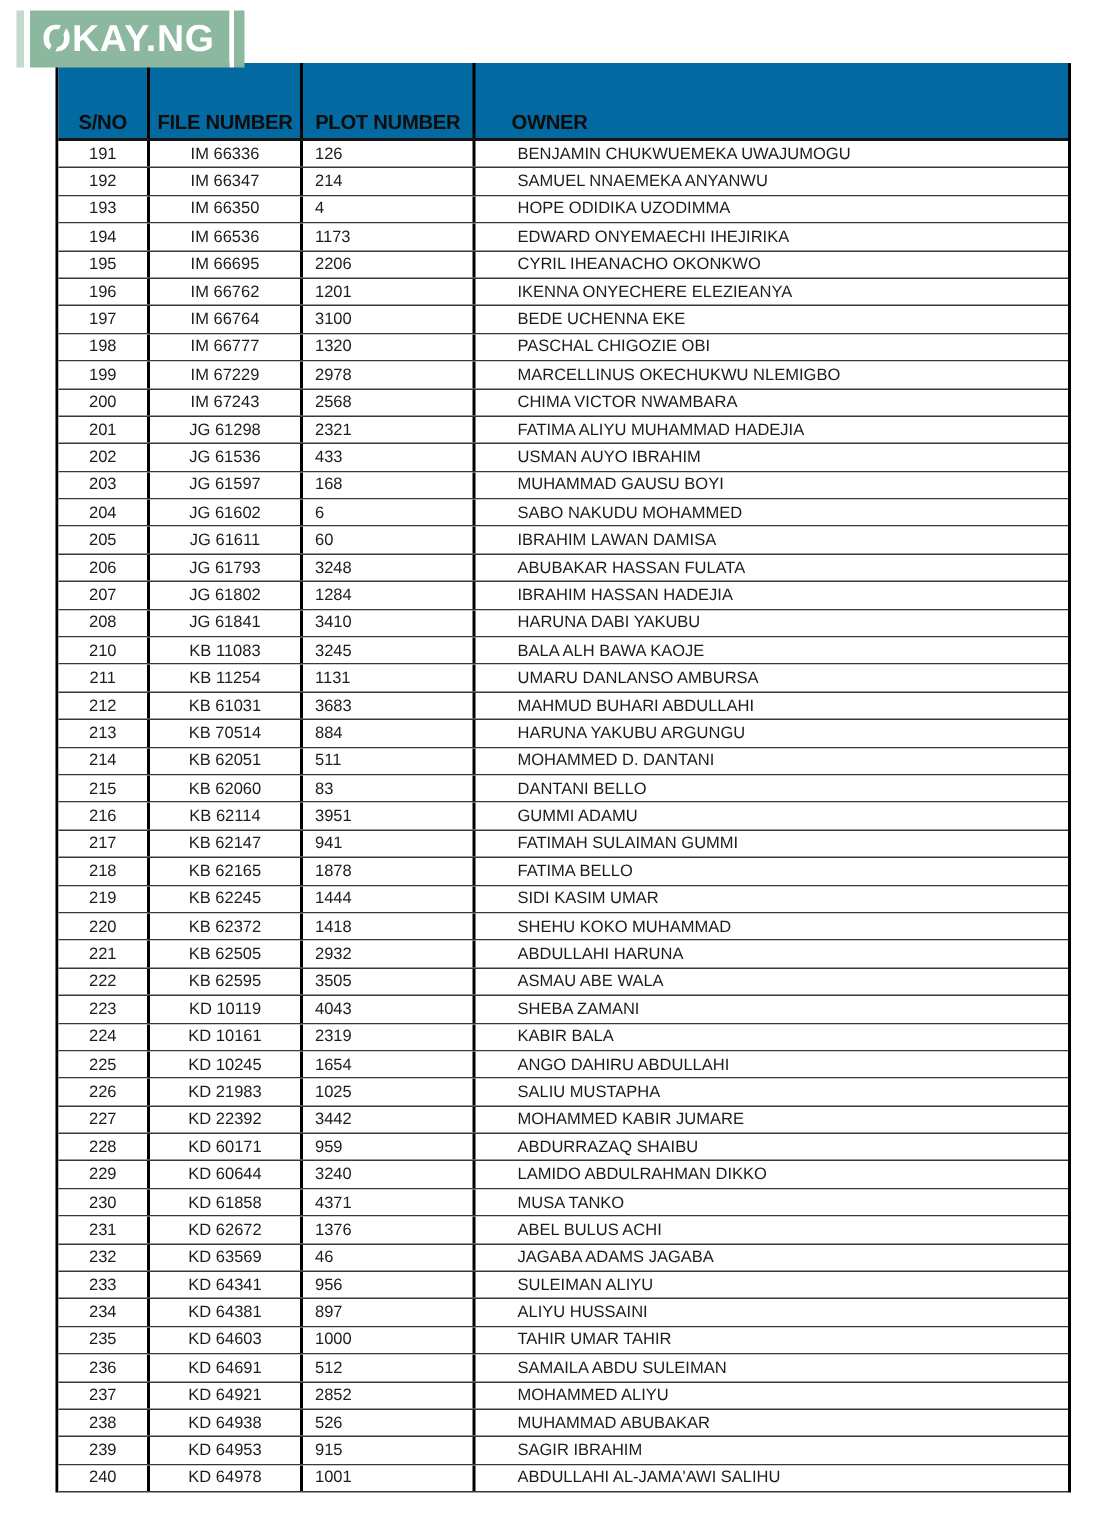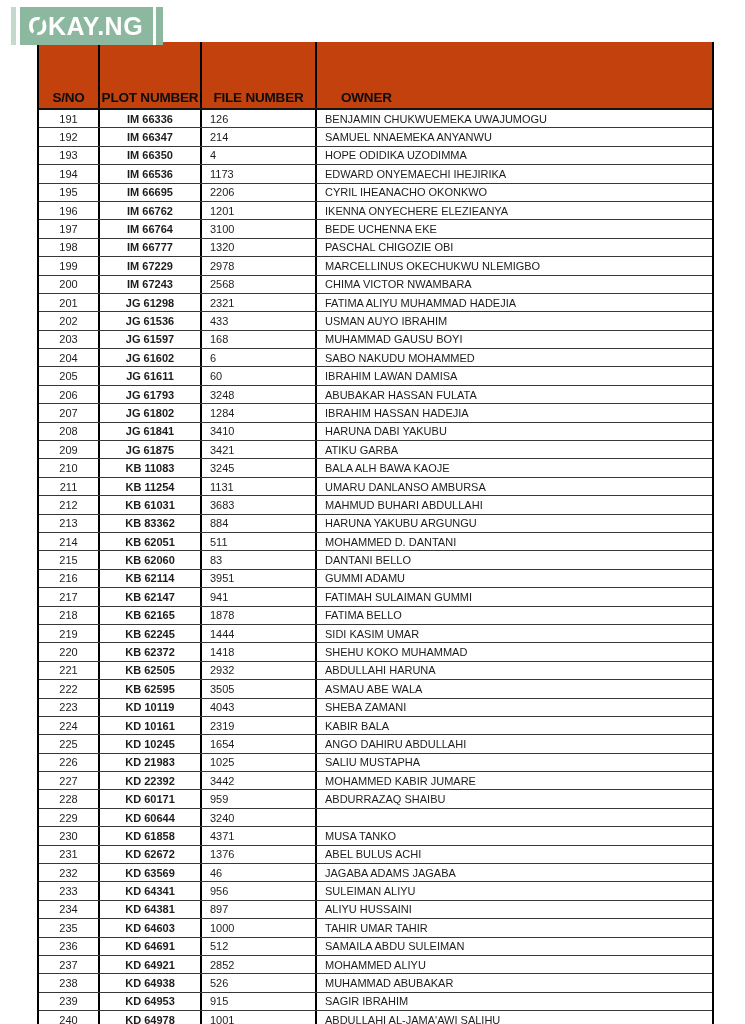--- a/index.html
+++ b/index.html
@@ -71,23 +71,23 @@
     left: 37px;
     top: 42px;
     width: 677px;
     border-left: 2px solid #000000;
     border-right: 2px solid #000000;
     box-sizing: border-box;
   }
   .thead {
     display: grid;
     grid-template-columns: 61px 102px 115px 1fr;
-    height: 68px;
+    height: 52px;
     box-sizing: border-box;
-    background: #c2410c;
+    background: #0369a1;
     border-bottom: 2px solid #141414;
   }
   .th {
     display: flex;
     align-items: flex-end;
     padding-bottom: 3px;
     font-weight: bold;
     font-size: 13.5px;
     color: #0d0d0d;
     box-sizing: border-box;
@@ -112,43 +112,43 @@
     display: flex;
     align-items: center;
     font-size: 11px;
     color: #1c1c1c;
     box-sizing: border-box;
     white-space: nowrap;
     overflow: hidden;
   }
   .td.sep { border-right: 2px solid #000000; }
   .td-sno  { justify-content: center; text-align: right; }
-  .td-file { justify-content: center; font-weight: bold; }
+  .td-file { justify-content: center; }
   .td-plot { padding-left: 8px; }
-  .td-owner { padding-left: 8px; }
+  .td-owner { padding-left: 28px; }
 </style>
 </head>
 <body>
 
 <div class="page">
 
   <div class="logo-wrap">
     <div class="logo-stripe"></div>
     <div class="logo-box">
       <span class="logo-o"><span>O</span><span class="o-slash"></span></span><span>KAY.NG</span>
     </div>
     <div class="logo-gap"></div>
     <div class="logo-sliver"></div>
   </div>
 
   <div class="doc-table">
     <div class="thead">
       <div class="th th-sno sep">S/NO</div>
+      <div class="th th-file sep">FILE NUMBER</div>
       <div class="th th-plot sep">PLOT NUMBER</div>
-      <div class="th th-file sep">FILE NUMBER</div>
       <div class="th th-owner">OWNER</div>
     </div>
     <div class="tbody" id="tbody">
         <div class="tr">
           <div class="td td-sno sep">191</div>
           <div class="td td-file sep">IM 66336</div>
           <div class="td td-plot sep">126</div>
           <div class="td td-owner">BENJAMIN CHUKWUEMEKA UWAJUMOGU</div>
         </div>
         <div class="tr">
@@ -247,46 +247,40 @@
           <div class="td td-plot sep">1284</div>
           <div class="td td-owner">IBRAHIM HASSAN HADEJIA</div>
         </div>
         <div class="tr">
           <div class="td td-sno sep">208</div>
           <div class="td td-file sep">JG 61841</div>
           <div class="td td-plot sep">3410</div>
           <div class="td td-owner">HARUNA DABI YAKUBU</div>
         </div>
         <div class="tr">
-          <div class="td td-sno sep">209</div>
-          <div class="td td-file sep">JG 61875</div>
-          <div class="td td-plot sep">3421</div>
-          <div class="td td-owner">ATIKU  GARBA</div>
-        </div>
-        <div class="tr">
           <div class="td td-sno sep">210</div>
           <div class="td td-file sep">KB 11083</div>
           <div class="td td-plot sep">3245</div>
           <div class="td td-owner">BALA ALH BAWA KAOJE</div>
         </div>
         <div class="tr">
           <div class="td td-sno sep">211</div>
           <div class="td td-file sep">KB 11254</div>
           <div class="td td-plot sep">1131</div>
           <div class="td td-owner">UMARU DANLANSO AMBURSA</div>
         </div>
         <div class="tr">
           <div class="td td-sno sep">212</div>
           <div class="td td-file sep">KB 61031</div>
           <div class="td td-plot sep">3683</div>
           <div class="td td-owner">MAHMUD BUHARI ABDULLAHI</div>
         </div>
         <div class="tr">
           <div class="td td-sno sep">213</div>
-          <div class="td td-file sep">KB 83362</div>
+          <div class="td td-file sep">KB 70514</div>
           <div class="td td-plot sep">884</div>
           <div class="td td-owner">HARUNA YAKUBU ARGUNGU</div>
         </div>
         <div class="tr">
           <div class="td td-sno sep">214</div>
           <div class="td td-file sep">KB 62051</div>
           <div class="td td-plot sep">511</div>
           <div class="td td-owner">MOHAMMED D. DANTANI</div>
         </div>
         <div class="tr">
@@ -370,20 +364,21 @@
         <div class="tr">
           <div class="td td-sno sep">228</div>
           <div class="td td-file sep">KD 60171</div>
           <div class="td td-plot sep">959</div>
           <div class="td td-owner">ABDURRAZAQ  SHAIBU</div>
         </div>
         <div class="tr">
           <div class="td td-sno sep">229</div>
           <div class="td td-file sep">KD 60644</div>
           <div class="td td-plot sep">3240</div>
+          <div class="td td-owner">LAMIDO ABDULRAHMAN DIKKO</div>
         </div>
         <div class="tr">
           <div class="td td-sno sep">230</div>
           <div class="td td-file sep">KD 61858</div>
           <div class="td td-plot sep">4371</div>
           <div class="td td-owner">MUSA  TANKO</div>
         </div>
         <div class="tr">
           <div class="td td-sno sep">231</div>
           <div class="td td-file sep">KD 62672</div>

